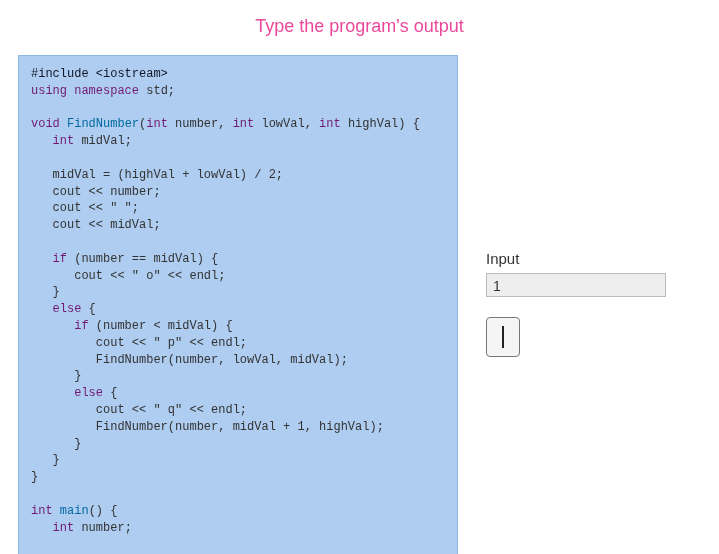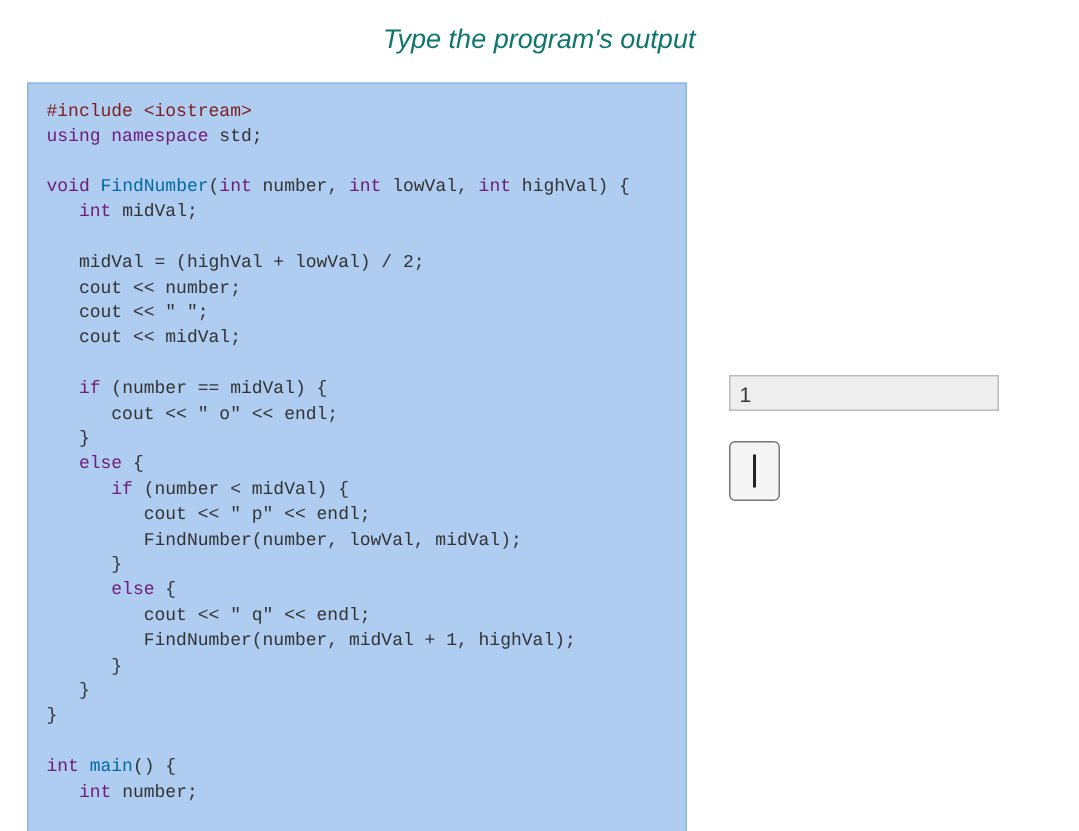--- a/index.html
+++ b/index.html
@@ -6,42 +6,41 @@
     body {
       font-family: Arial, Helvetica, sans-serif;
       background: #ffffff;
       width: 719px;
       height: 554px;
       padding: 10px 18px;
     }
     .title {
       text-align: center;
       font-size: 18px;
-      color: #0f766e;
+      color: #ec4899;
       margin: 6px 0 18px 0;
       font-weight: normal;
-      font-style: italic;
     }
     .main-row {
       display: flex;
       gap: 28px;
       align-items: flex-start;
     }
     .code-panel {
       background: #aecdf0;
       border: 1px solid #8db5de;
       padding: 10px 12px;
       width: 440px;
       font-family: "Courier New", Courier, monospace;
       font-size: 12px;
       line-height: 1.4;
       color: #333;
       white-space: pre;
     }
-    .kw-preproc { color: #7f1d1d; }
+    .kw-preproc { color: #0f172a; }
     .kw-blue { color: #701a75; }
     .kw-green { color: #0369a1; }
     .right-col {
       flex: 1;
       padding-top: 195px;
     }
     .label {
       font-size: 15px;
       color: #333;
       margin-bottom: 6px;
@@ -75,19 +74,20 @@
   </style>
 </head>
 <body>
 
 <h2 class="title">Type the program's output</h2>
 
 <div class="main-row">
   <div class="code-panel" id="code-panel"><div><span class="kw-preproc">#include &lt;iostream&gt;</span></div><div><span class="kw-blue">using namespace</span><span> std;</span></div><div>&nbsp;</div><div><span class="kw-blue">void </span><span class="kw-green">FindNumber</span><span>(</span><span class="kw-blue">int</span><span> number, </span><span class="kw-blue">int</span><span> lowVal, </span><span class="kw-blue">int</span><span> highVal) {</span></div><div><span class="kw-blue">   int</span><span> midVal;</span></div><div>&nbsp;</div><div>   midVal = (highVal + lowVal) / 2;</div><div>   cout &lt;&lt; number;</div><div>   cout &lt;&lt; " ";</div><div>   cout &lt;&lt; midVal;</div><div>&nbsp;</div><div><span class="kw-blue">   if</span><span> (number == midVal) {</span></div><div>      cout &lt;&lt; " o" &lt;&lt; endl;</div><div>   }</div><div><span class="kw-blue">   else</span><span> {</span></div><div><span class="kw-blue">      if</span><span> (number &lt; midVal) {</span></div><div>         cout &lt;&lt; " p" &lt;&lt; endl;</div><div>         FindNumber(number, lowVal, midVal);</div><div>      }</div><div><span class="kw-blue">      else</span><span> {</span></div><div>         cout &lt;&lt; " q" &lt;&lt; endl;</div><div>         FindNumber(number, midVal + 1, highVal);</div><div>      }</div><div>   }</div><div>}</div><div>&nbsp;</div><div><span class="kw-blue">int </span><span class="kw-green">main</span><span>() {</span></div><div><span class="kw-blue">   int</span><span> number;</span></div><div>&nbsp;</div><div>   cin &gt;&gt; number;</div></div>
 
   <div class="right-col">
+    <div class="label">Input</div>
     <div class="input-box">1</div>
 
     <div class="output-box">
       <div class="cursor"></div>
     </div>
   </div>
 </div>
 
 </body></html>

